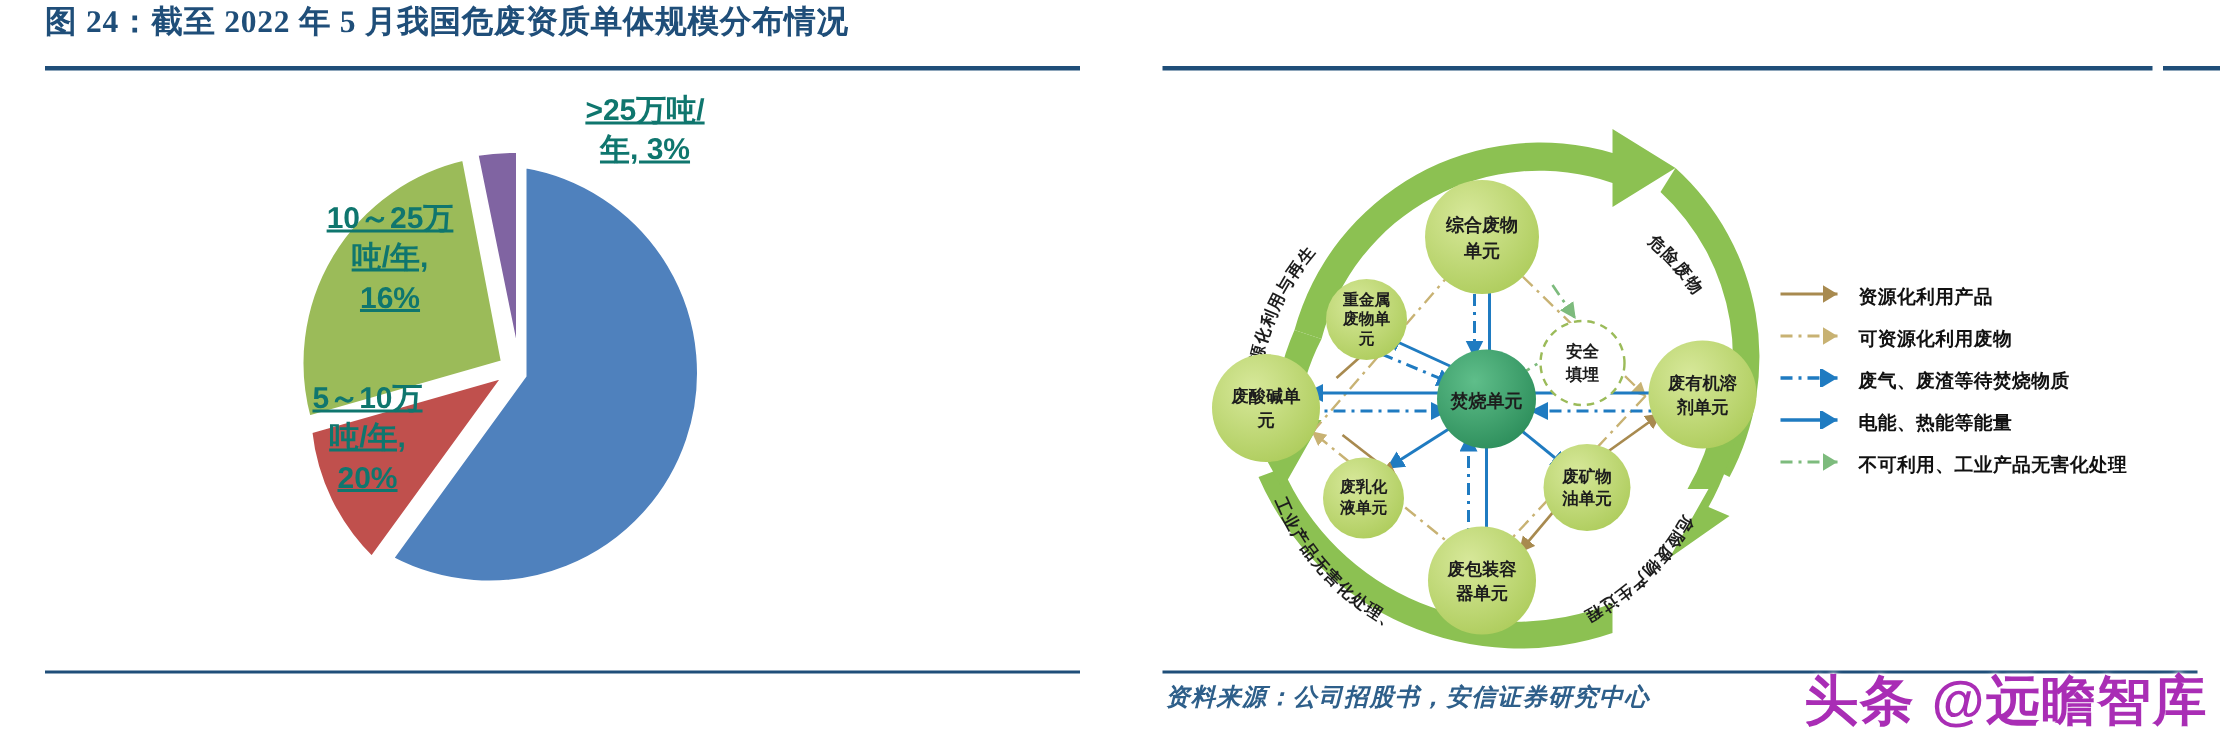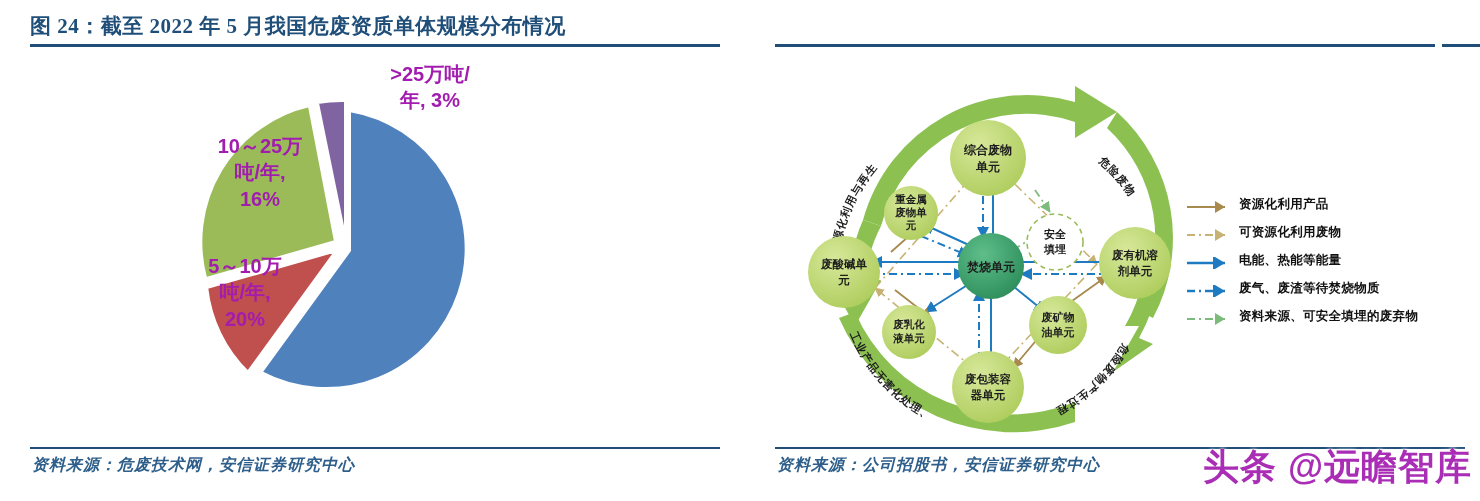--- a/index.html
+++ b/index.html
@@ -23,21 +23,21 @@
     position: absolute;
     top: 0;
     height: 501px;
     box-sizing: border-box;
   }
   .panel-left  { left: 0;   width: 735px; }
   .panel-right { left: 745px; width: 735px; }
 
   .fig-title {
     position: absolute;
-    top: 12px;
+    top: 0;
     left: 30px;
     right: 10px;
     font-family: "Liberation Serif", "DejaVu Serif", serif;
     font-weight: bold;
     font-size: 21px;
     letter-spacing: 0.5px;
     color: #1F4E79;
     white-space: nowrap;
   }
   .title-rule {
@@ -87,24 +87,25 @@
     top: 55px;
     width: 735px;
     height: 385px;
   }
   .pie-svg { position: absolute; left: 0; top: 0; }
   .pie-label {
     position: absolute;
     font-family: "Liberation Sans", "DejaVu Sans", sans-serif;
     font-size: 20px;
     font-weight: bold;
-    color: #a21caf;
+    color: #0f766e;
     line-height: 1.32;
     text-align: center;
     white-space: pre-line;
+    text-decoration: underline;
   }
   .lbl-blue   { left: 340px; top: 190px; width: 120px; }
   .lbl-red    { left: 190px; top: 198px; width: 110px; }
   .lbl-green  { left: 200px; top: 78px;  width: 120px; }
   .lbl-purple { left: 370px; top: 6px;   width: 120px; }
 
   
   .eco-wrap {
     position: absolute;
     left: 0;
@@ -115,21 +116,21 @@
   .eco-svg { position: absolute; left: 0; top: 0; }
 
   .legend {
     position: absolute;
     left: 440px;
     top: 140px;
     width: 240px;
   }
   .legend-row {
     display: flex;
-    align-items: flex-end;
+    align-items: flex-start;
     height: 23px;
     margin-bottom: 5px;
   }
   .legend-line { width: 46px; height: 12px; flex: 0 0 46px; margin-right: 8px; }
   .legend-text {
     font-family: "Liberation Serif", "DejaVu Serif", serif;
     font-weight: bold;
     font-size: 12.5px;
     color: #111;
     white-space: nowrap;
@@ -197,21 +198,20 @@
 吨/年,
 20%</div>
       <div class="pie-label lbl-green">10～25万
 吨/年,
 16%</div>
       <div class="pie-label lbl-purple">&gt;25万吨/
 年, 3%</div>
     </div>
 
     <div class="source-rule"></div>
-    <div class="source-text">资料来源：危废技术网，安信证券研究中心</div>
   </div>
 
   <div class="panel panel-right">
 
     <div class="title-rule"></div>
     <div class="title-rule-stub"></div>
 
     <div class="eco-wrap">
       <svg class="eco-svg" width="735" height="395" viewBox="0 0 735 395">
         <defs>
@@ -399,51 +399,51 @@
                 </marker>
               </defs>
             <line x1="2" y1="6" x2="40" y2="6" stroke="#C8B273" stroke-width="2" stroke-dasharray="8 4 2 4" marker-end="url(#lg1)"></line>
           </svg>
           <span class="legend-text">可资源化利用废物</span>
         </div>
 
         <div class="legend-row">
           <svg class="legend-line" viewBox="0 0 46 12">
             <defs>
+                <marker id="lg3" markerWidth="6" markerHeight="6" refX="5" refY="3" orient="auto">
+              <path d="M0,0 L5,3 L0,6 z" fill="#1F7BC1"></path>
+                </marker>
+              </defs>
+            <line x1="2" y1="6" x2="40" y2="6" stroke="#1F7BC1" stroke-width="2.4" stroke-dasharray="8 4 2 4" marker-end="url(#lg3)"></line>
+          </svg>
+          <span class="legend-text">废气、废渣等待焚烧物质</span>
+        </div>
+
+        <div class="legend-row">
+          <svg class="legend-line" viewBox="0 0 46 12">
+            <defs>
                 <marker id="lg2" markerWidth="6" markerHeight="6" refX="5" refY="3" orient="auto">
               <path d="M0,0 L5,3 L0,6 z" fill="#1F7BC1"></path>
                 </marker>
               </defs>
             <line x1="2" y1="6" x2="40" y2="6" stroke="#1F7BC1" stroke-width="2.4" marker-end="url(#lg2)"></line>
           </svg>
           <span class="legend-text">电能、热能等能量</span>
-        </div>
-
-        <div class="legend-row">
-          <svg class="legend-line" viewBox="0 0 46 12">
-            <defs>
-                <marker id="lg3" markerWidth="6" markerHeight="6" refX="5" refY="3" orient="auto">
-              <path d="M0,0 L5,3 L0,6 z" fill="#1F7BC1"></path>
-                </marker>
-              </defs>
-            <line x1="2" y1="6" x2="40" y2="6" stroke="#1F7BC1" stroke-width="2.4" stroke-dasharray="8 4 2 4" marker-end="url(#lg3)"></line>
-          </svg>
-          <span class="legend-text">废气、废渣等待焚烧物质</span>
         </div>
 
         <div class="legend-row">
           <svg class="legend-line" viewBox="0 0 46 12">
             <defs>
                 <marker id="lg4" markerWidth="6" markerHeight="6" refX="5" refY="3" orient="auto">
               <path d="M0,0 L5,3 L0,6 z" fill="#7DBB7D"></path>
                 </marker>
               </defs>
             <line x1="2" y1="6" x2="40" y2="6" stroke="#7DBB7D" stroke-width="2" stroke-dasharray="8 4 2 4" marker-end="url(#lg4)"></line>
           </svg>
-          <span class="legend-text">资料来源、可安全填埋的废弃物</span>
+          <span class="legend-text">不可利用、工业产品无害化处理</span>
         </div>
       </div>
     </div>
 
     <div class="source-rule"></div>
     <div class="source-text">资料来源：公司招股书，安信证券研究中心</div>
   </div>
 
   <div class="watermark">头条 @远瞻智库</div>
 

